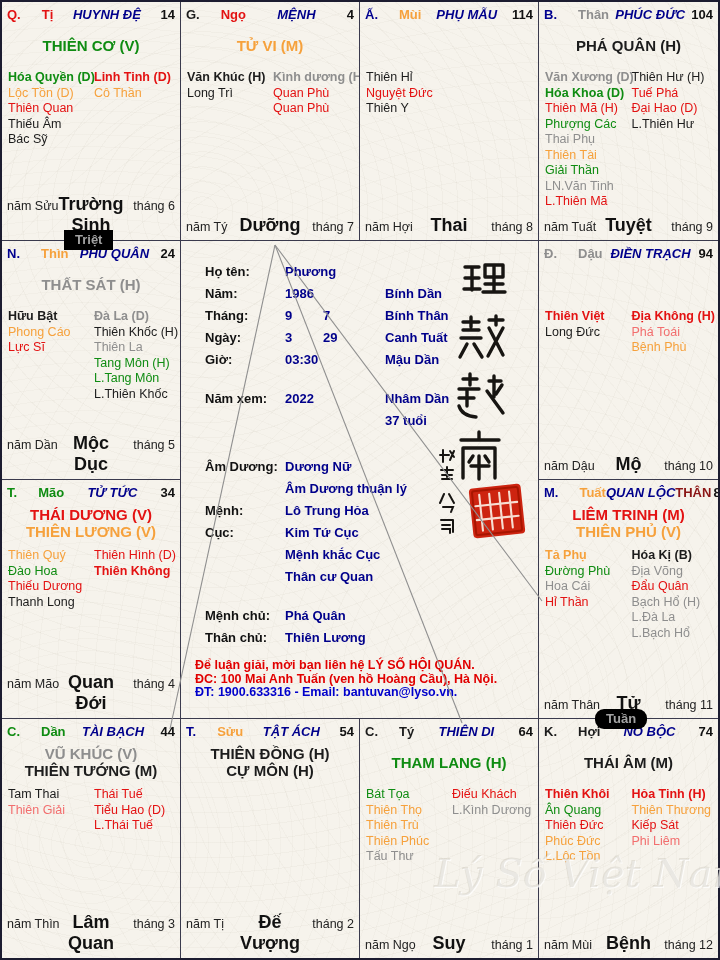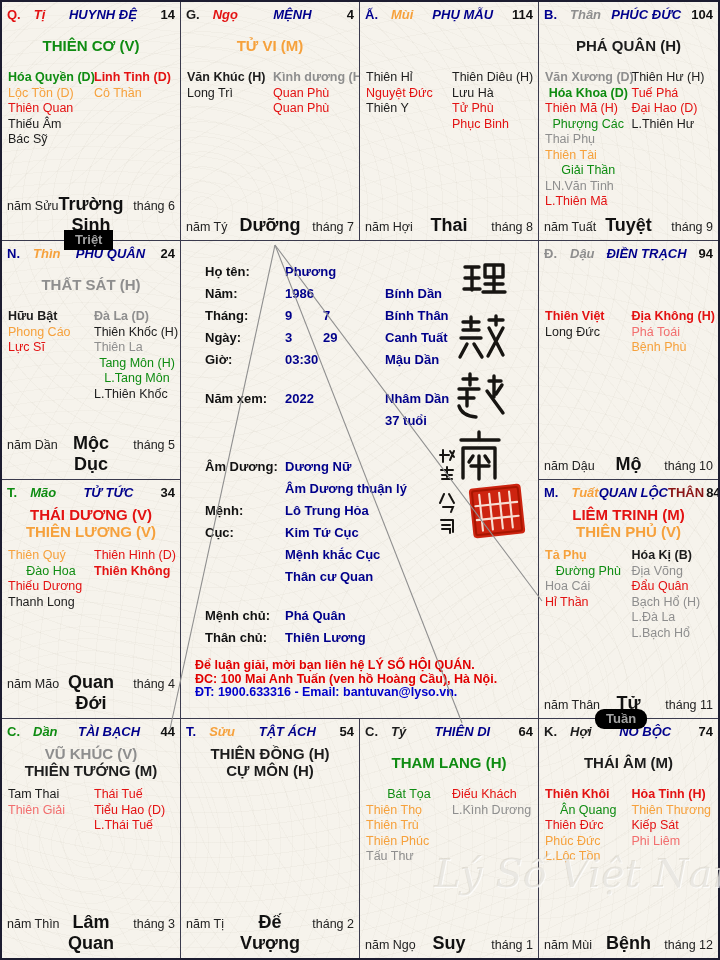--- a/index.html
+++ b/index.html
@@ -14,36 +14,36 @@
       repeating-radial-gradient(circle at 12% 88%, rgba(140,130,105,0.04) 0 1px, transparent 1px 12px);
     display:grid;
     grid-template-columns:179px 179px 179px 179px;
     grid-template-rows:239px 239px 239px 239px;
   }
   .cell{position:relative;box-sizing:border-box;overflow:hidden;}
   .br{border-right:1px solid #3a3a4d;}
   .bb{border-bottom:1px solid #3a3a4d;}
   
   .phead{display:flex;align-items:baseline;padding:5px 5px 0 5px;font-weight:bold;font-size:13px;white-space:nowrap;}
-  .branch{margin-left:13px;font-style:italic;}
+  .branch{margin-left:21px;}
   .pname{flex:1;text-align:center;color:#00008b;letter-spacing:0;font-style:italic;}
   .than{margin-right:2px;}
   .pnum{color:#111;}
   .mains{height:46px;display:flex;flex-direction:column;align-items:center;justify-content:center;}
   .main{font-weight:bold;font-size:15px;line-height:17px;white-space:nowrap;}
   .cols{display:flex;padding:2px 0 0 6px;}
   .col{width:50%;}
   .star{font-size:12.5px;line-height:15.5px;white-space:nowrap;}
   .b{font-weight:bold;}
   .pfoot{position:absolute;left:0;right:0;bottom:4px;display:flex;align-items:baseline;padding:0 5px;font-size:12.5px;color:#222;}
   .fyear{width:62px;}
   .fvan{flex:1;text-align:center;font-weight:bold;font-size:18px;color:#111;}
   .fmonth{width:62px;text-align:right;}
   
-  .c-red{color:#e31212;} .c-green{color:#0f8c12;text-align:center;} .c-orange{color:#f6a13c;}
+  .c-red{color:#e31212;} .c-green{color:#0f8c12;} .c-orange{color:#f6a13c;}
   .c-gray{color:#8e8e8e;} .c-black{color:#1c1c1c;} .c-navy{color:#00008f;}
   .c-pink{color:#f26e6e;} .c-darkred{color:#8b1616;}
   .than:empty{display:none;}
   
   .center{grid-area:2/2/span 2/span 2;position:relative;z-index:2;}
   .info{padding:20px 0 0 24px;}
   .irow{height:22px;line-height:22px;white-space:nowrap;font-size:13px;font-weight:bold;}
   .ilab{display:inline-block;width:80px;color:#111;}
   .ival{display:inline-block;width:38px;color:#00008b;}
   .ival2{display:inline-block;width:62px;color:#00008b;}
@@ -135,26 +135,20 @@
 
     <span class="pnum">114</span>
   </div>
   <div class="mains"></div>
   <div class="cols">
     <div class="col">
           <div class="star c-black">Thiên Hỉ</div>
           <div class="star c-red">Nguyệt Đức</div>
           <div class="star c-black">Thiên Y</div>
         </div>
-    <div class="col">
-          <div class="star c-black">Thiên Diêu (H)</div>
-          <div class="star c-black">Lưu Hà</div>
-          <div class="star c-red">Tử Phù</div>
-          <div class="star c-red">Phục Binh</div>
-        </div>
   </div>
   <div class="pfoot">
     <span class="fyear">năm Hợi</span>
     <span class="fvan">Thai</span>
     <span class="fmonth">tháng 8</span>
   </div>
 </div>
   <div class="cell palace bb" style="grid-area:1/4">
   <div class="phead">
     <span class="stem c-navy">B.</span>

